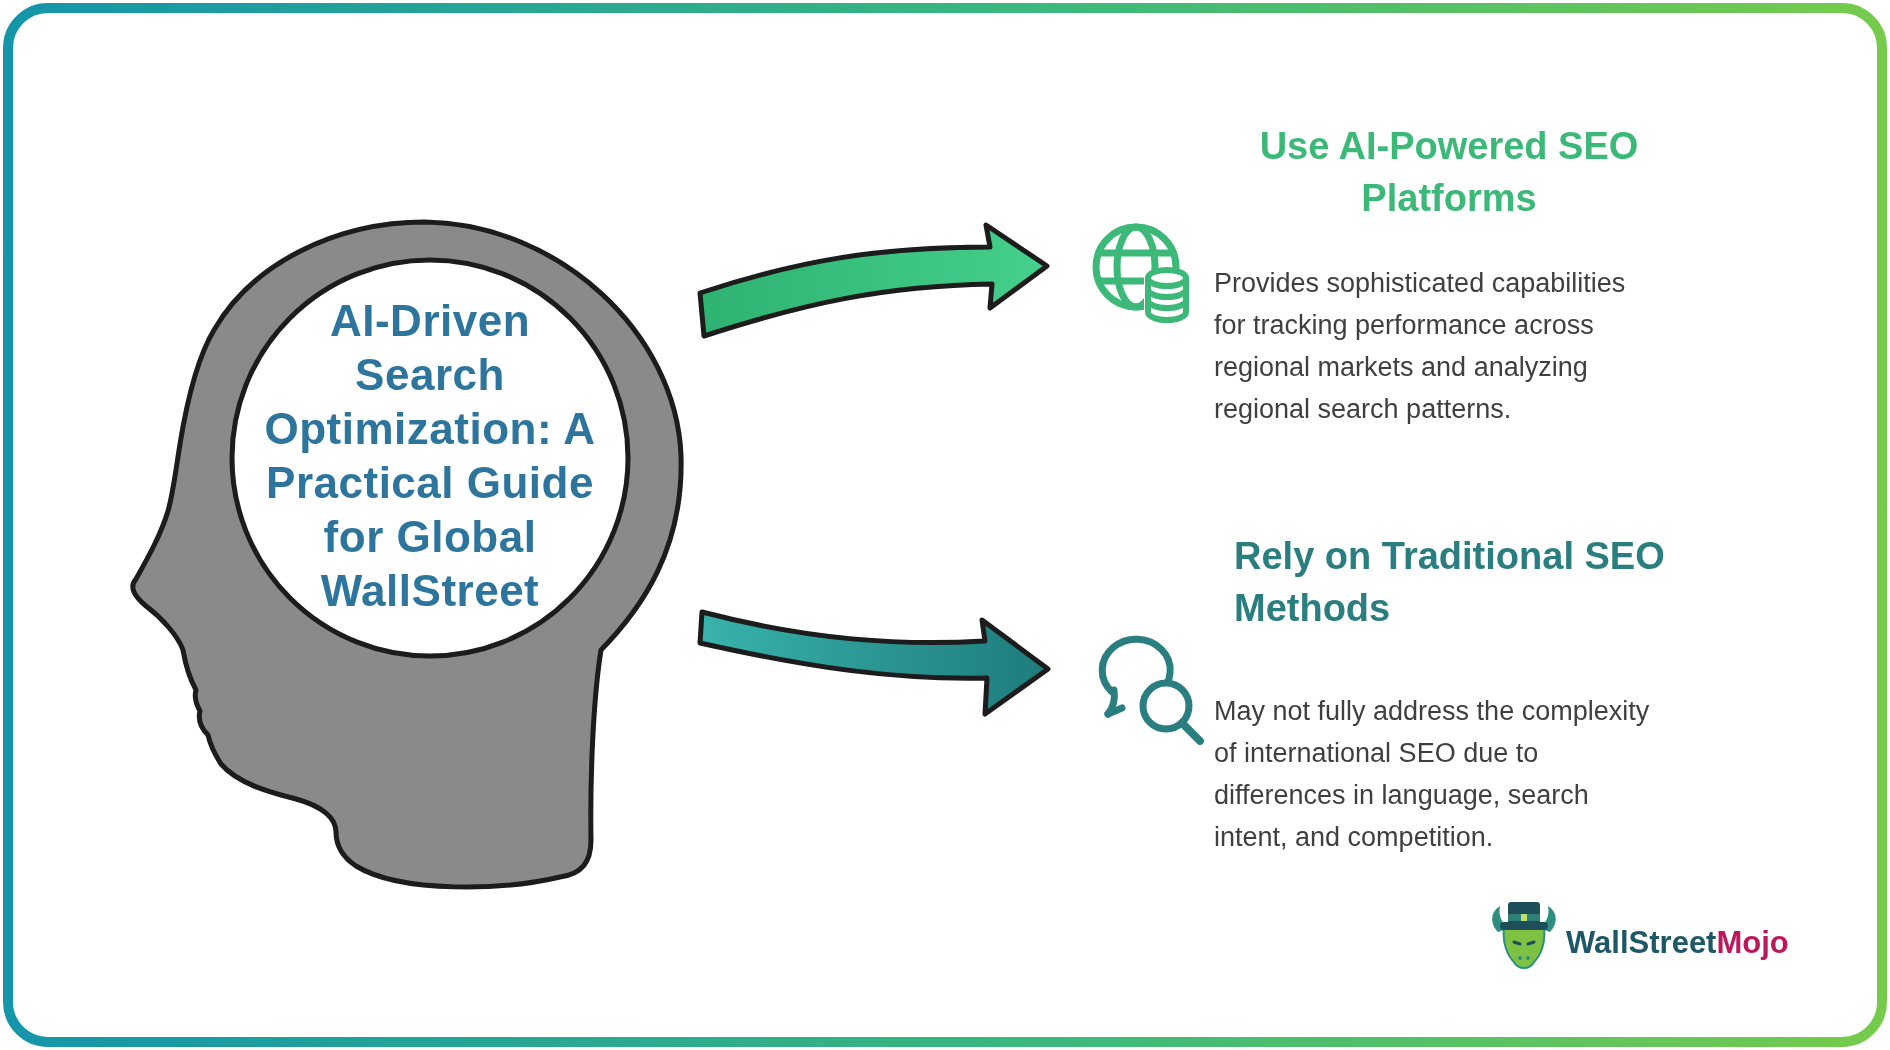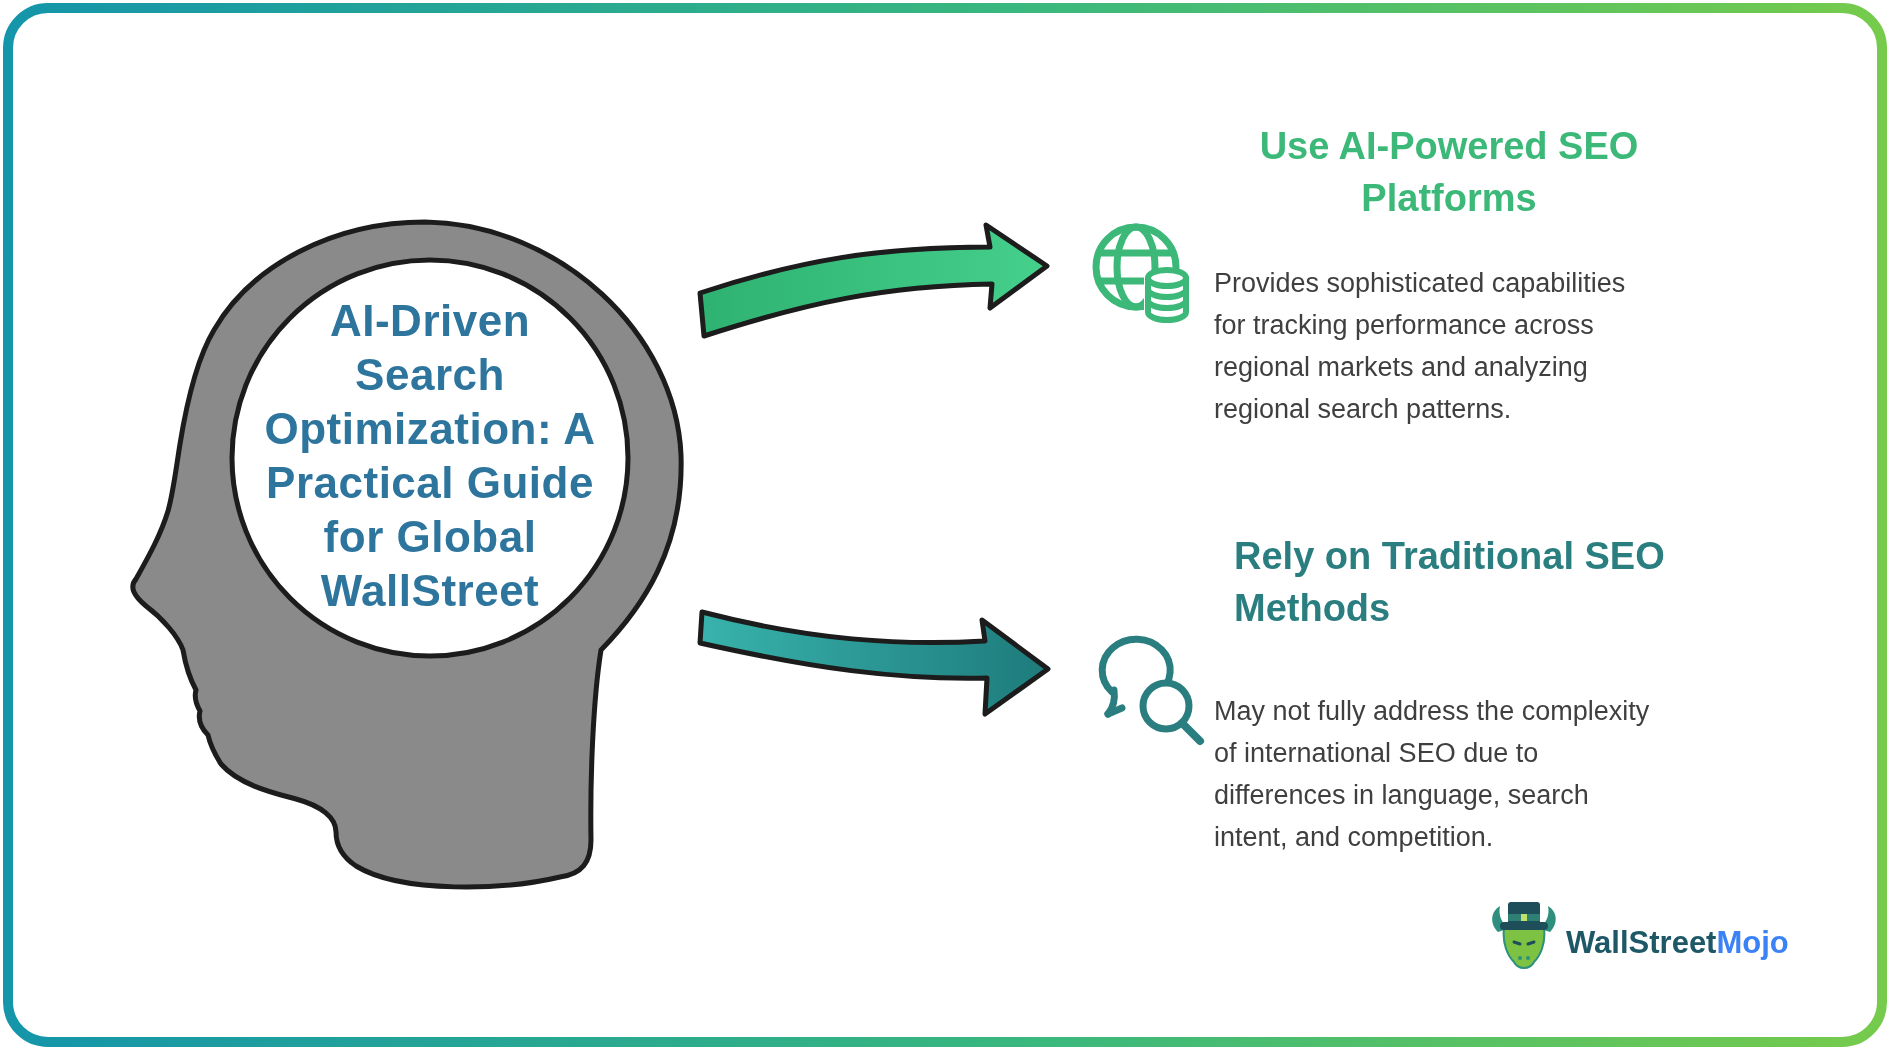--- a/index.html
+++ b/index.html
@@ -47,21 +47,21 @@
   .b2pos{left:1214px; top:690px;}
 
   
   .logo-text{
     left:1566px; top:925px;
     font-size:31px;
     font-weight:700;
     white-space:nowrap;
   }
   .logo-primary{color:#1e5766;}
-  .logo-secondary{color:#3b82f6;text-align:right;}
+  .logo-secondary{color:#be185d;text-align:right;}
 </style>
 </head>
 <body>
 
 <div class="canvas">
 
   <svg class="abs" style="left:0;top:0;" width="1890" height="1050" viewBox="0 0 1890 1050">
     <defs>
       <linearGradient id="borderGrad" x1="0" y1="0" x2="1890" y2="0" gradientUnits="userSpaceOnUse">
         <stop offset="0" stop-color="#1495aa"></stop>

